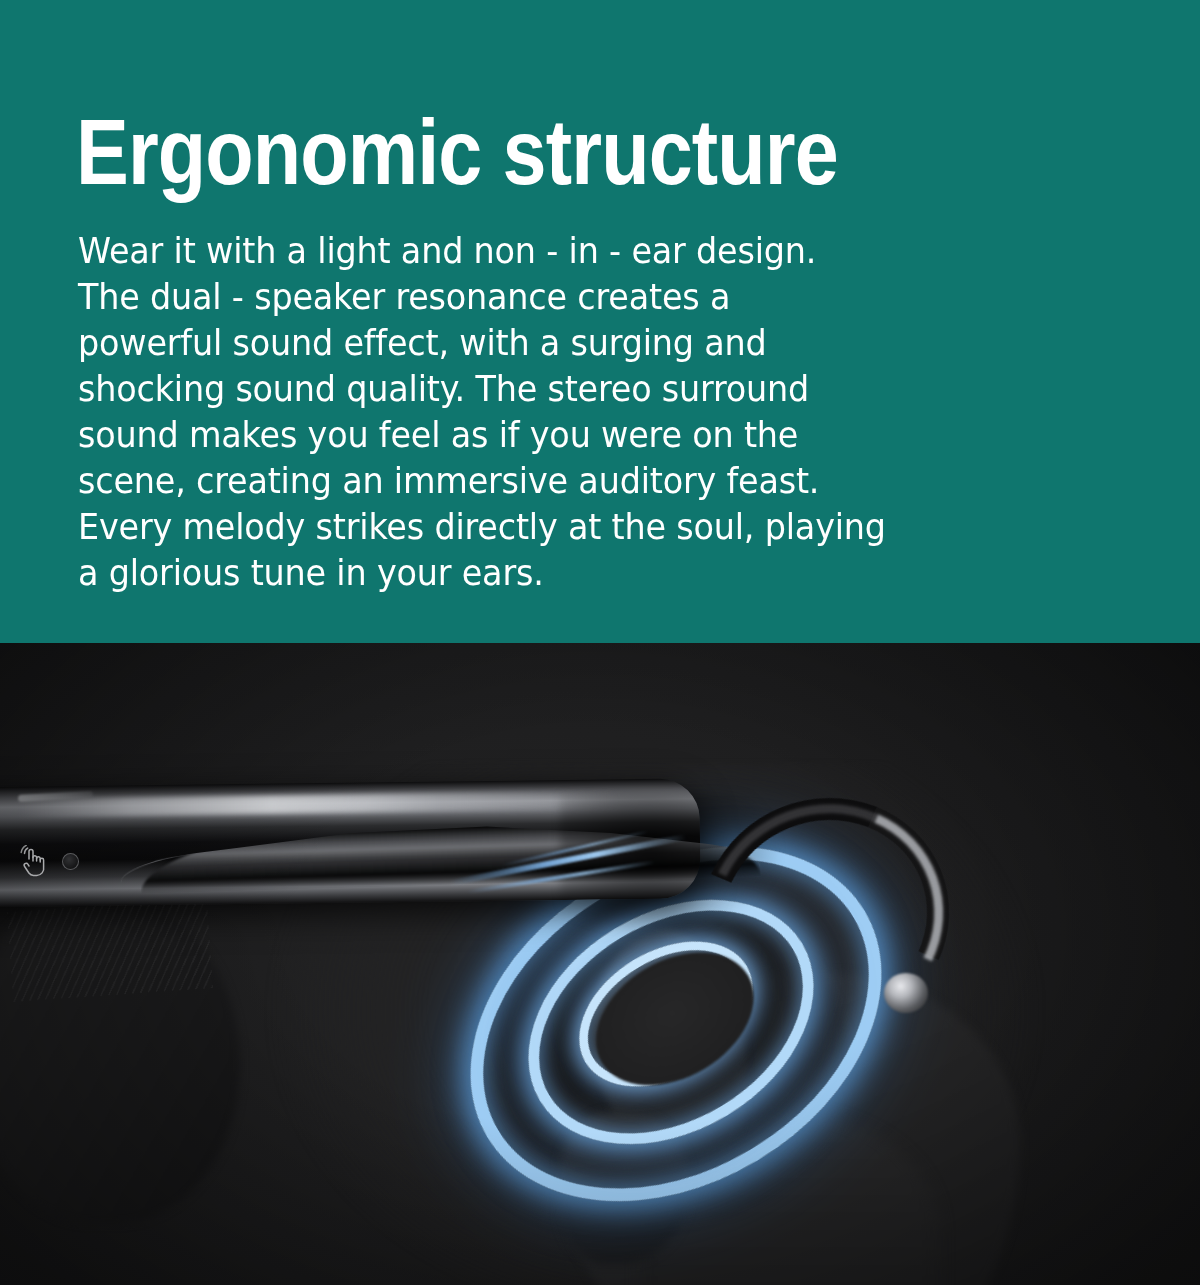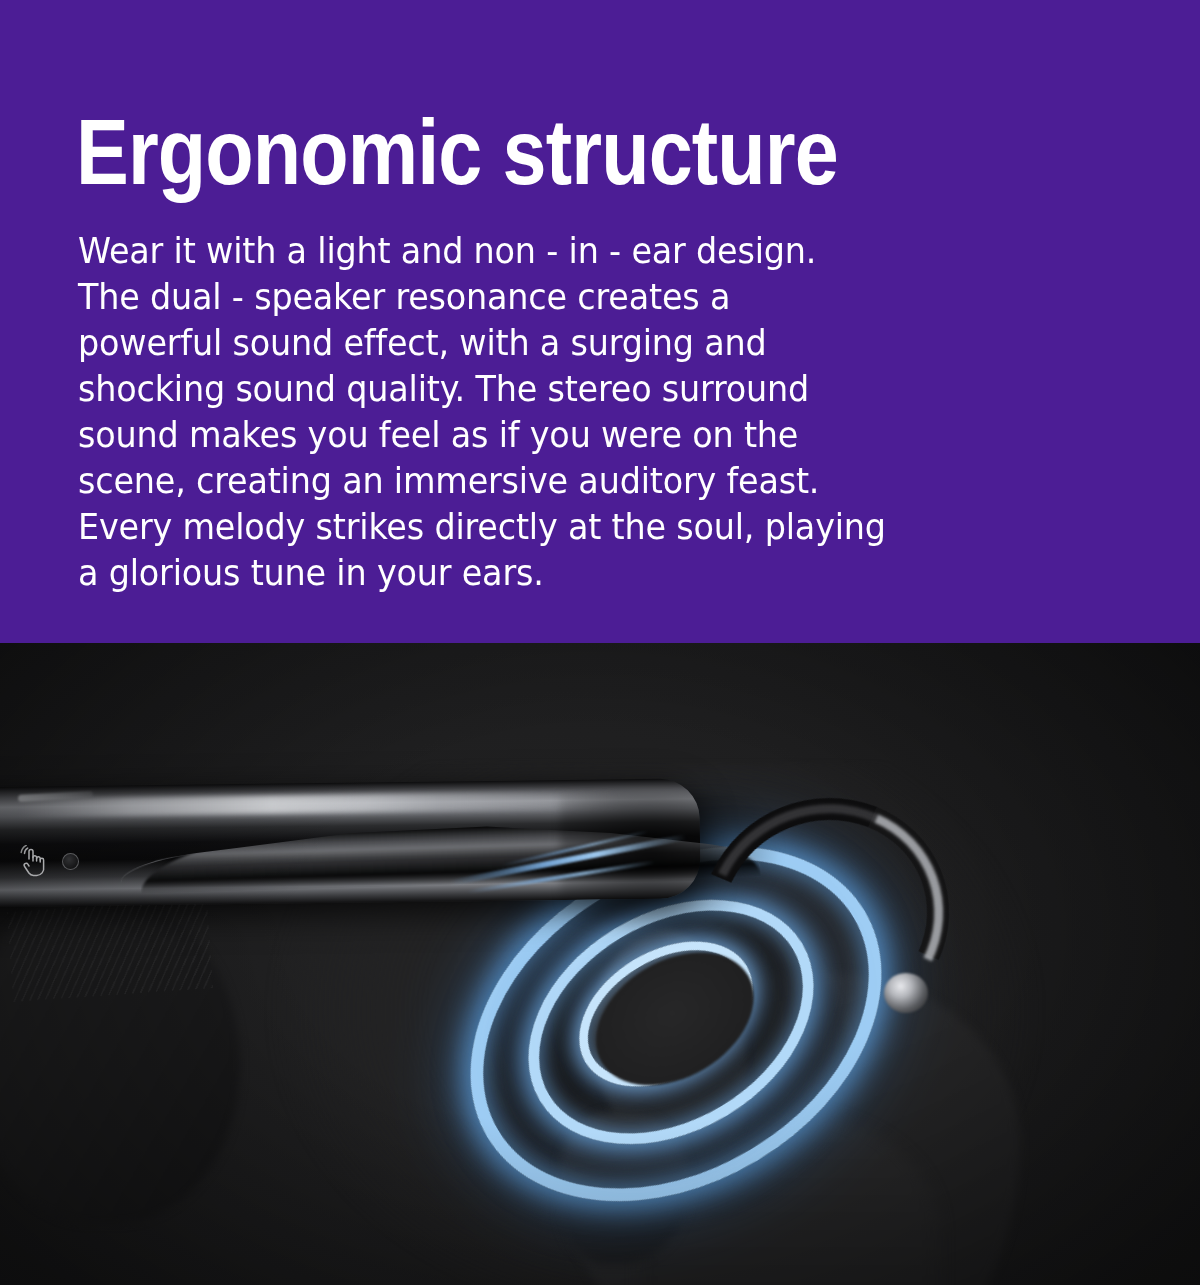--- a/index.html
+++ b/index.html
@@ -12,21 +12,21 @@
     background:#000;
     overflow:hidden;
     font-family:"Liberation Sans", sans-serif;
   }
 
   
   .text-panel {
     position:absolute;
     left:0; top:0;
     width:1200px; height:643px;
-    background:#4c1d95;
+    background:#0f766e;
     overflow:hidden;
   }
 
   .headline {
     position:absolute;
     left:76px; top:106px;
     color:#ffffff;
     font-family:"Liberation Sans Narrow","Liberation Sans", sans-serif;
     font-size:92px;
     font-weight:bold;

